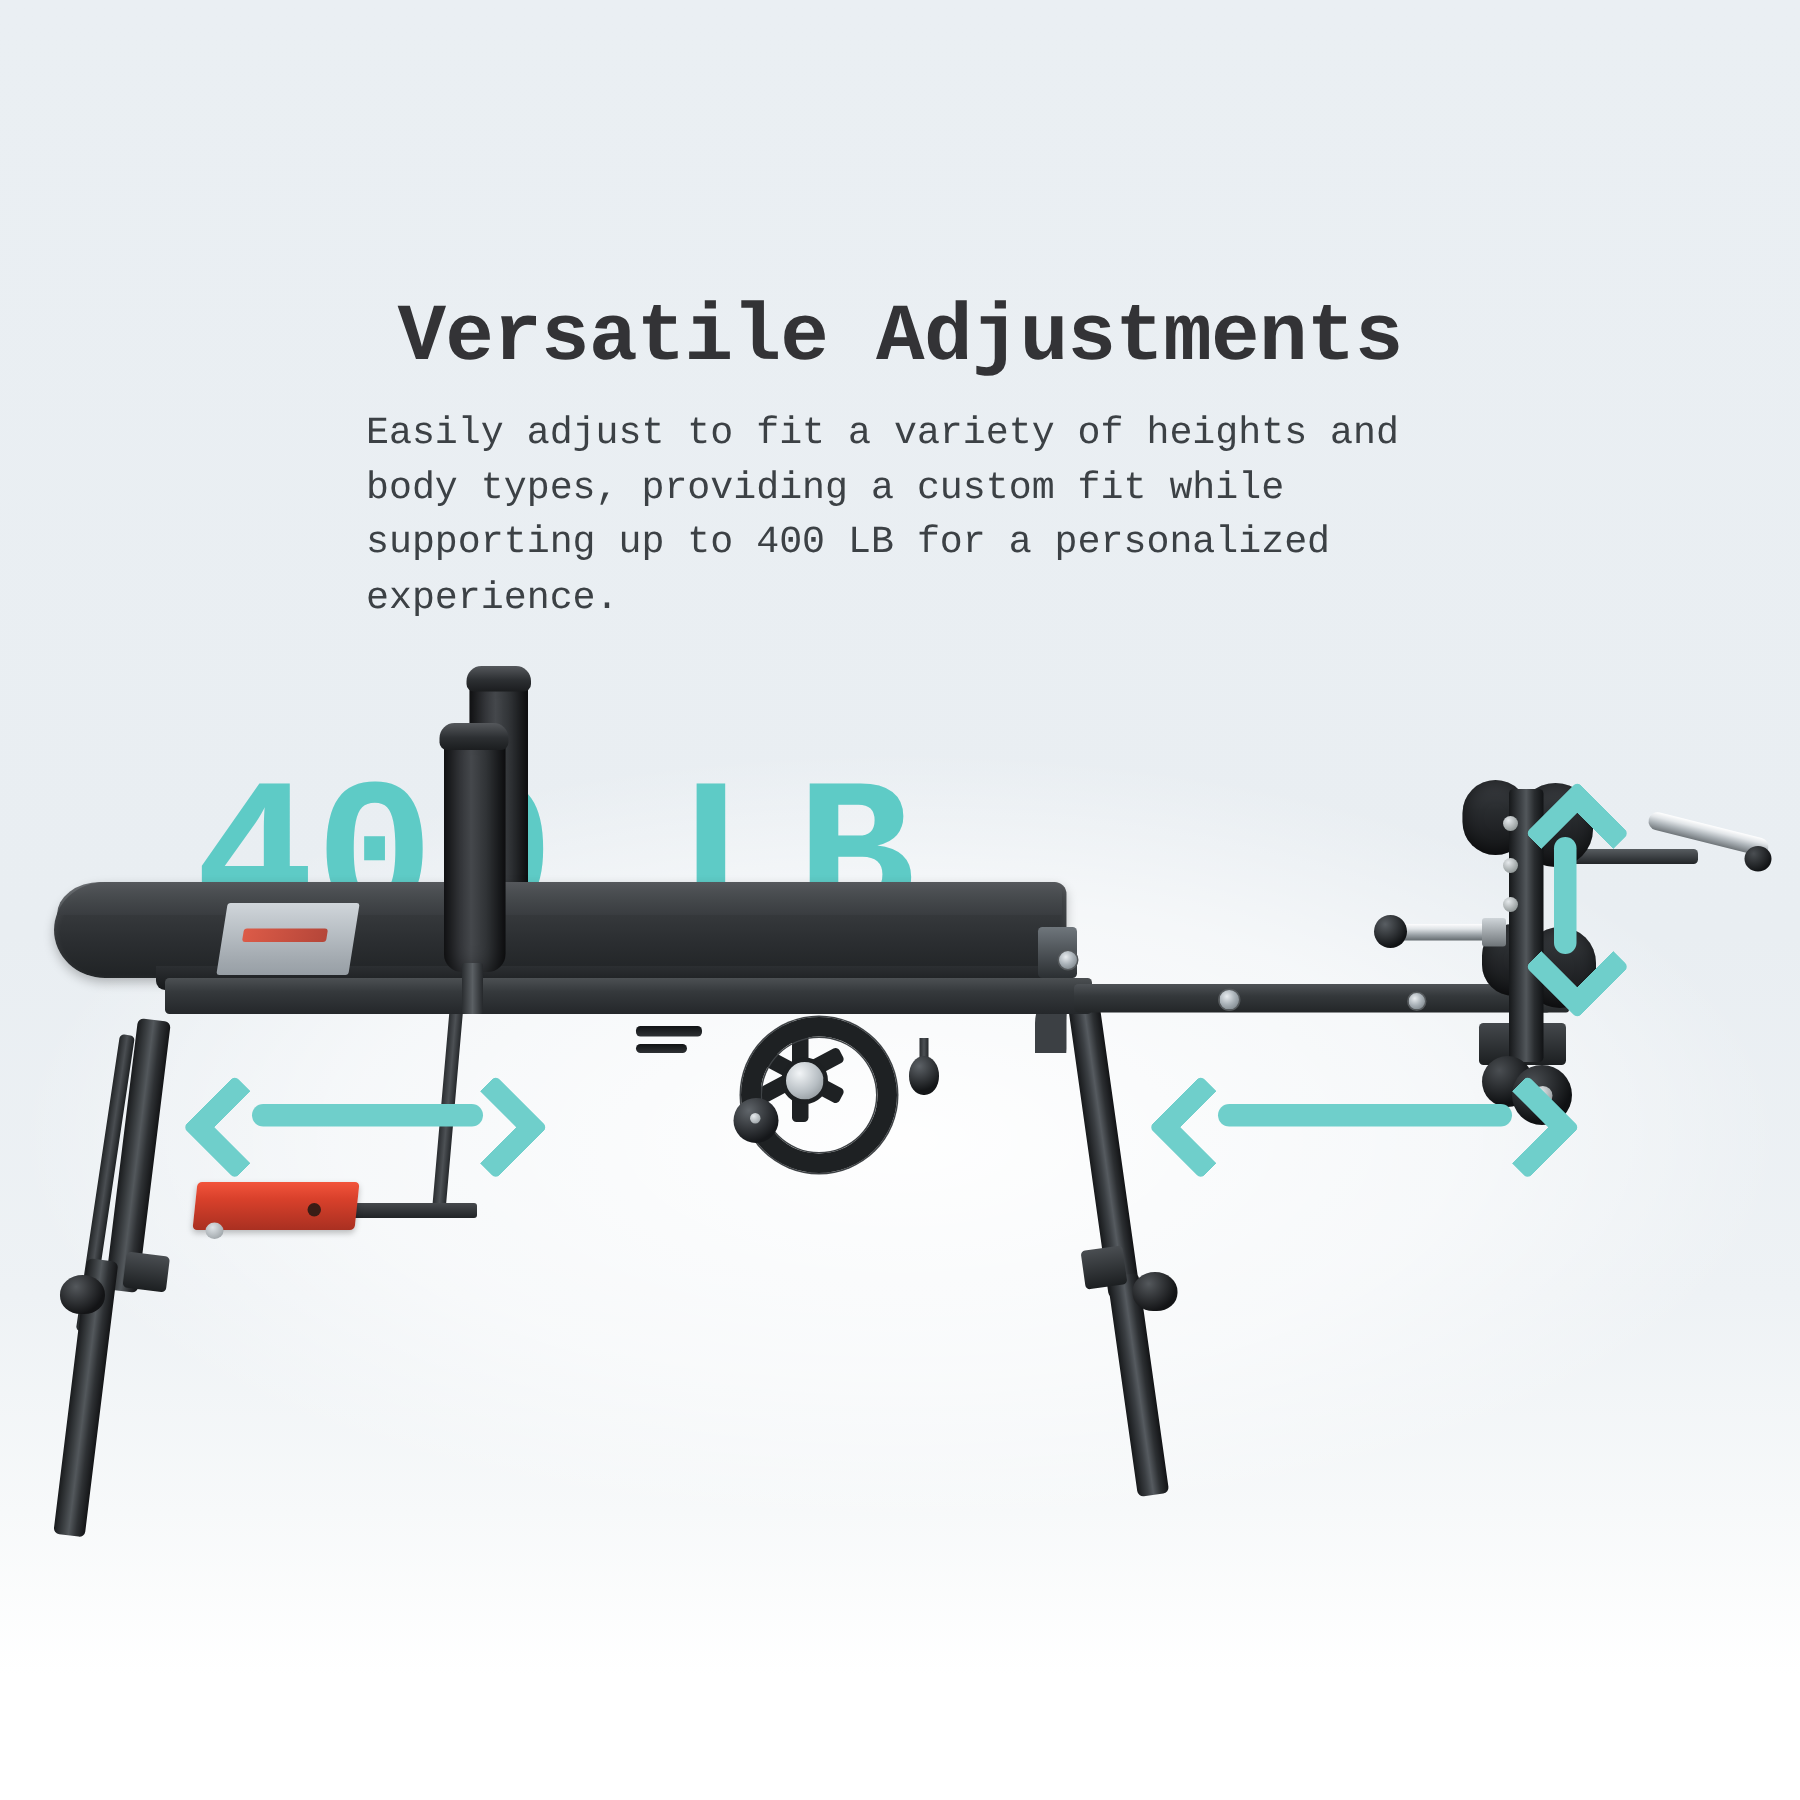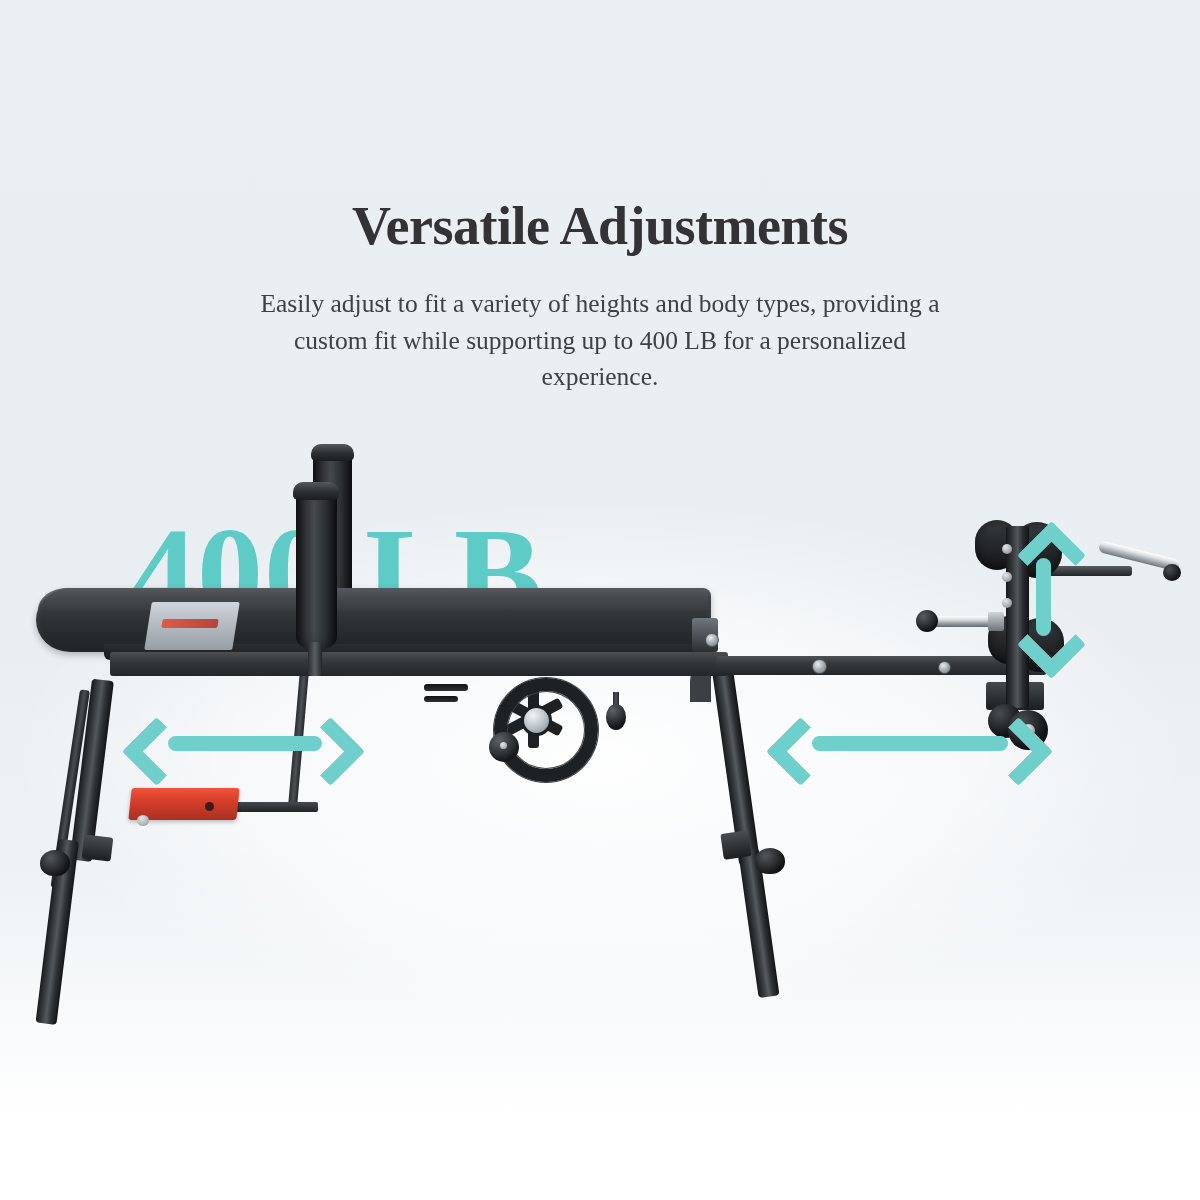--- a/index.html
+++ b/index.html
@@ -6,21 +6,21 @@
     margin: 0;
     padding: 0;
     background: #ffffff;
   }
   #stage {
     position: relative;
     width: 1200px;
     height: 1200px;
     overflow: hidden;
     background: #ffffff;
-    font-family: Liberation Serif, serif;
+    font-family: Liberation Mono, monospace;
   }
   .bg {
     position: absolute;
     inset: 0;
     background:
       radial-gradient(ellipse 820px 360px at 600px 760px, rgba(255,255,255,0.95) 0%, rgba(255,255,255,0.55) 45%, rgba(255,255,255,0) 72%),
       linear-gradient(180deg, #eaeff3 0%, #e9eef2 52%, #eef2f5 72%, #f7f9fa 84%, #ffffff 93%, #ffffff 100%);
   }
 
   
@@ -32,23 +32,23 @@
     font-size: 54px;
     font-weight: 700;
     letter-spacing: -0.5px;
     color: #333336;
     line-height: 1.05;
   }
   .subcopy {
     position: absolute;
     left: 50%;
     transform: translateX(-50%);
-    top: 286px;
+    top: 271px;
     width: 712px;
-    text-align: center;
+    text-align: left;
     font-size: 25.5px;
     font-weight: 400;
     line-height: 1.44;
     color: #3c4145;
   }
 
   
   .scene {
     position: absolute;
     left: 0;

